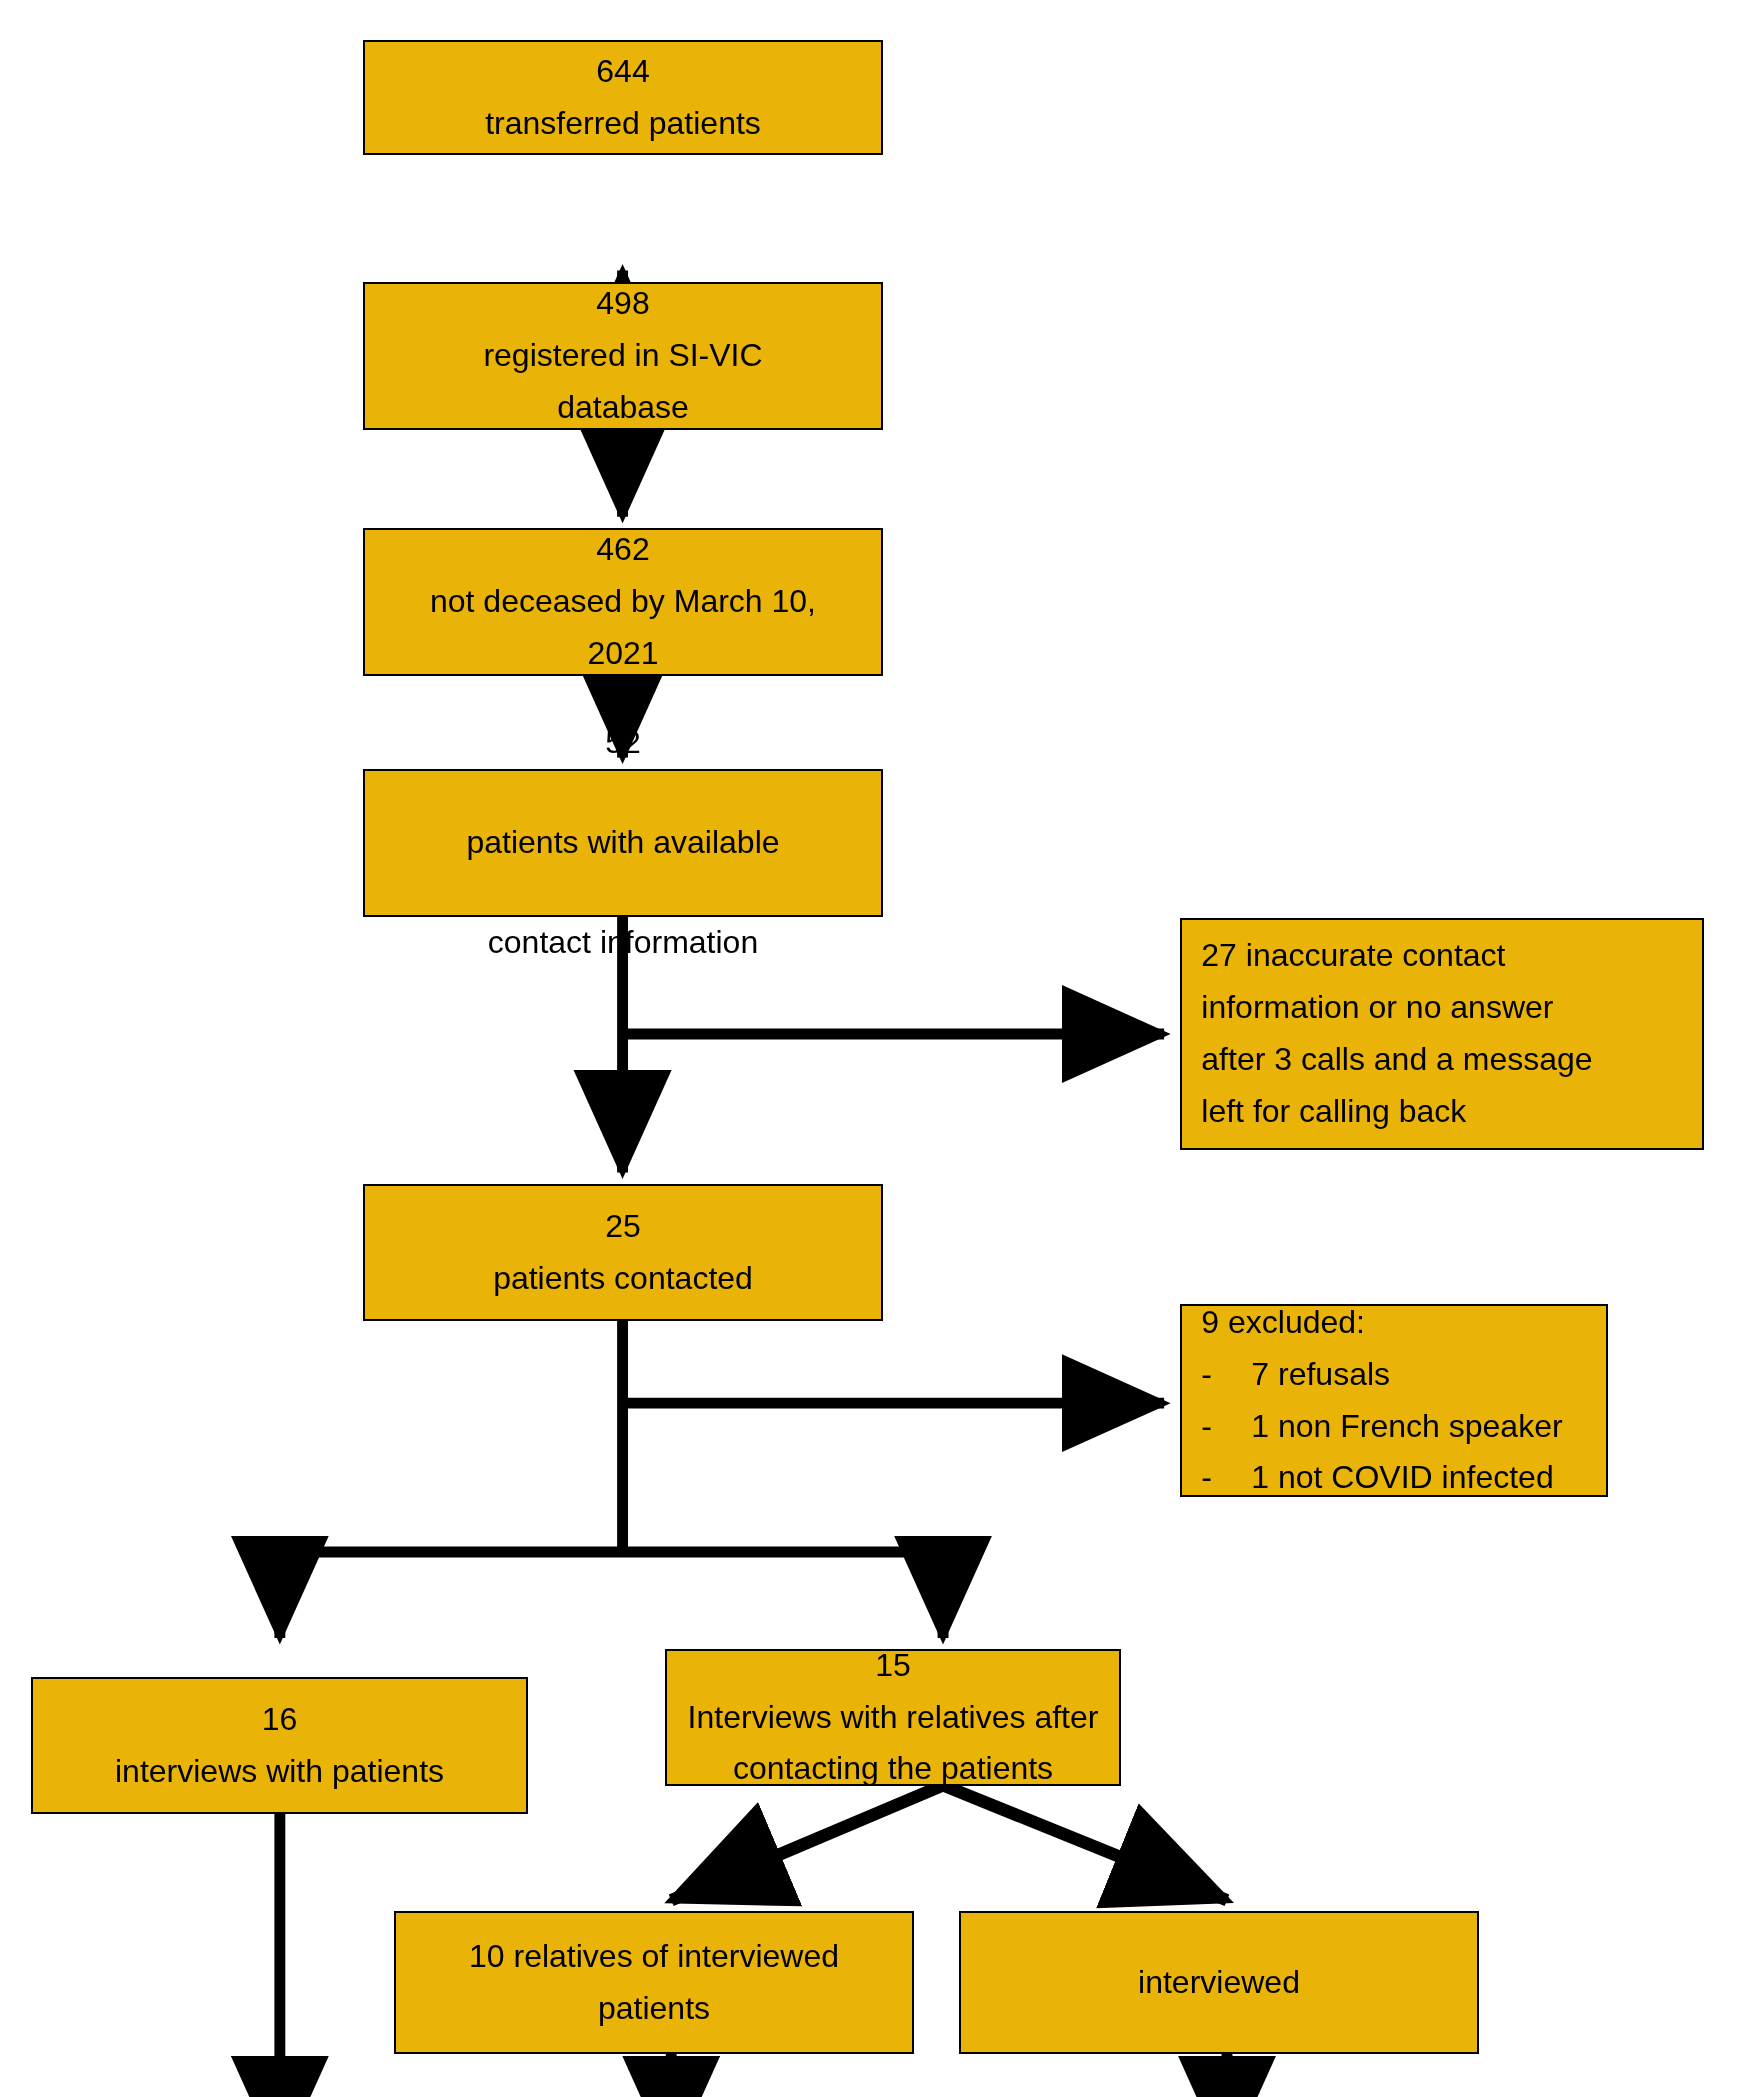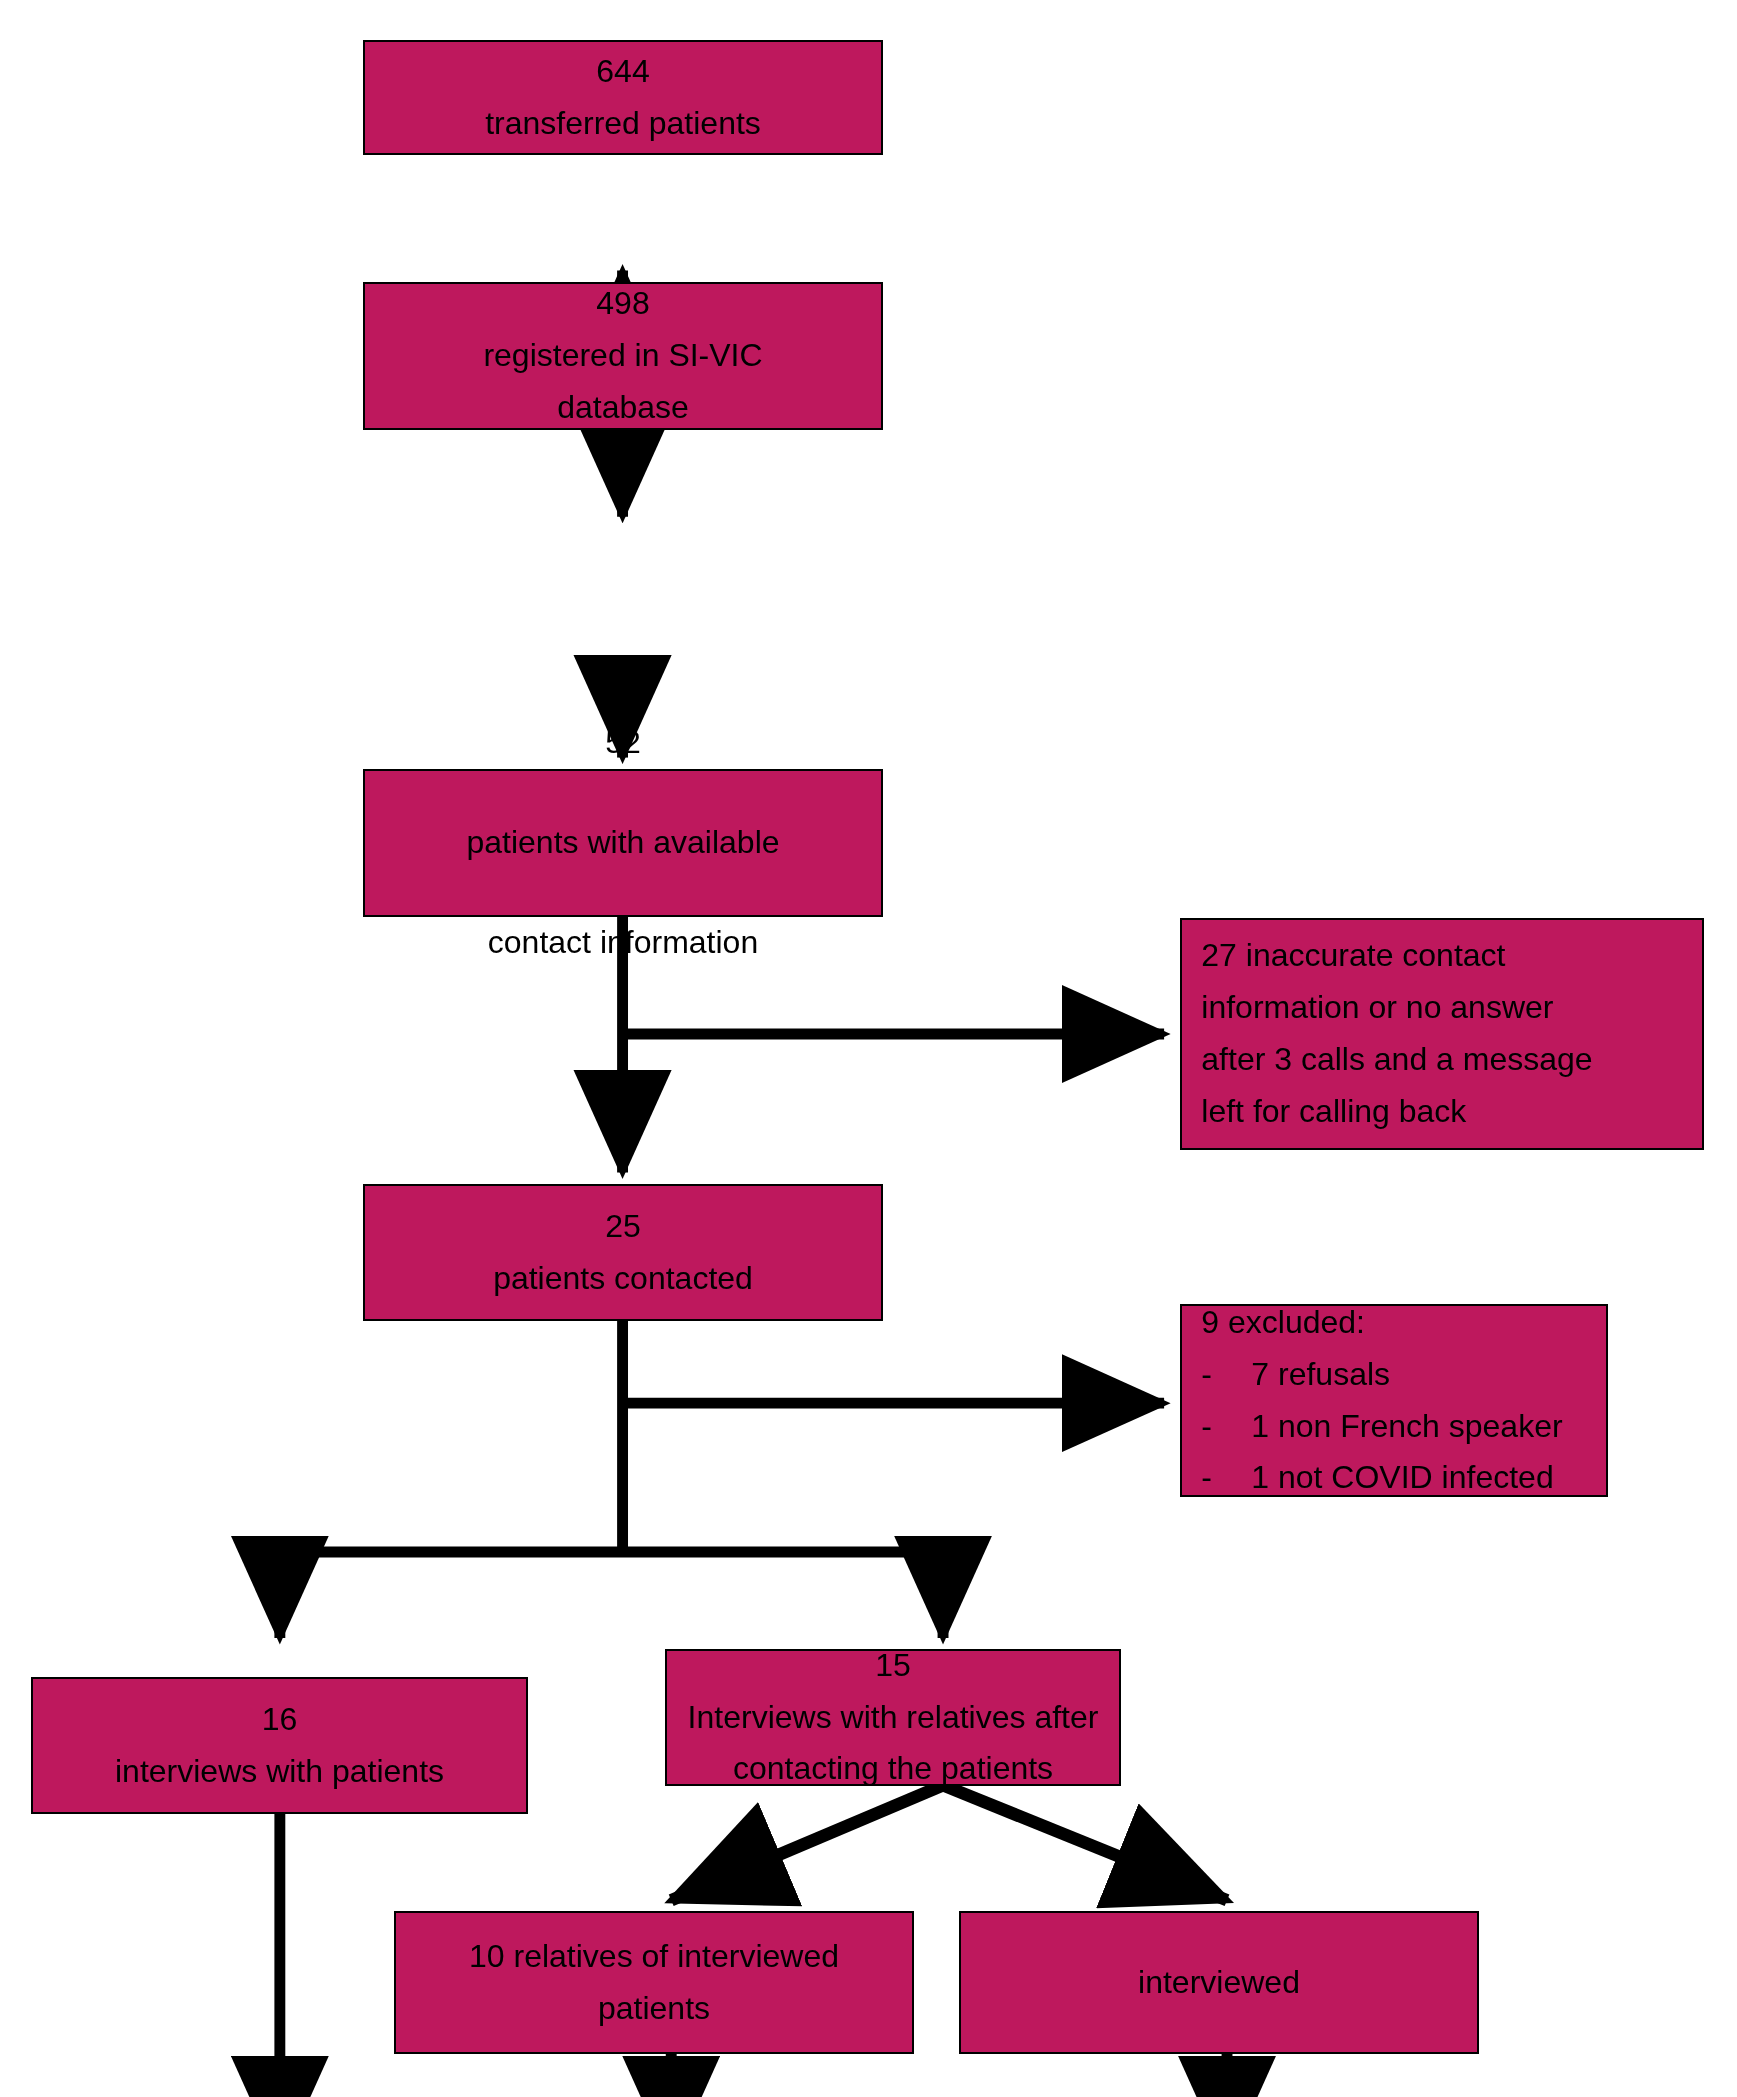--- a/index.html
+++ b/index.html
@@ -23,21 +23,21 @@
     left: 0;
     top: 0;
     width: 1738px;
     height: 2305px;
     display: block;
   }
   .node-box {
     position: absolute;
     box-sizing: border-box;
     border: 2.1px solid #000000;
-    background: #be185d;
+    background: #eab308;
     display: flex;
     flex-direction: column;
     justify-content: center;
     color: #000000;
   }
   .node-box.center {
     align-items: center;
     text-align: center;
   }
   .node-box.leftalign {
@@ -115,20 +115,25 @@
     <div class="node-line">644</div>
     <div class="node-line">transferred patients</div>
   </div>
 
   <div class="node-box center" style="left:363px; top:282px; width:520px; height:148px;">
     <div class="node-line">498</div>
     <div class="node-line">registered in SI-VIC</div>
     <div class="node-line">database</div>
   </div>
 
+  <div class="node-box center" style="left:363px; top:528px; width:520px; height:148px;">
+    <div class="node-line">462</div>
+    <div class="node-line">not deceased by March 10,</div>
+    <div class="node-line">2021</div>
+  </div>
 
   <div class="node-box center" style="left:363px; top:769px; width:520px; height:148px;gap:48px;">
     <div class="node-line">52</div>
     <div class="node-line">patients with available</div>
     <div class="node-line">contact information</div>
   </div>
 
   <div class="node-box leftalign" style="left:1180px; top:918px; width:524px; height:232px;">
     <div class="node-line">27 inaccurate contact</div>
     <div class="node-line">information or no answer</div>

